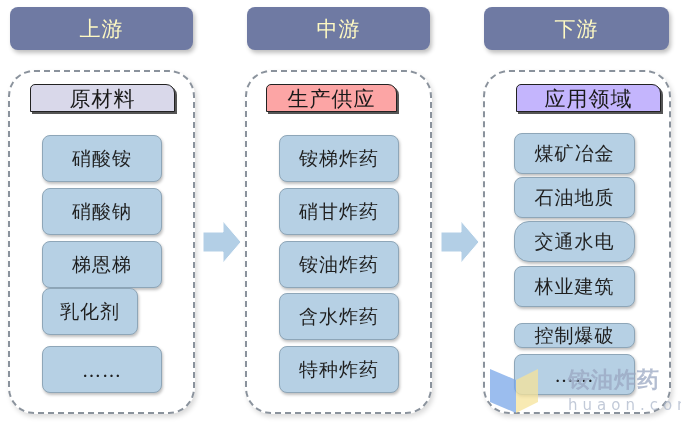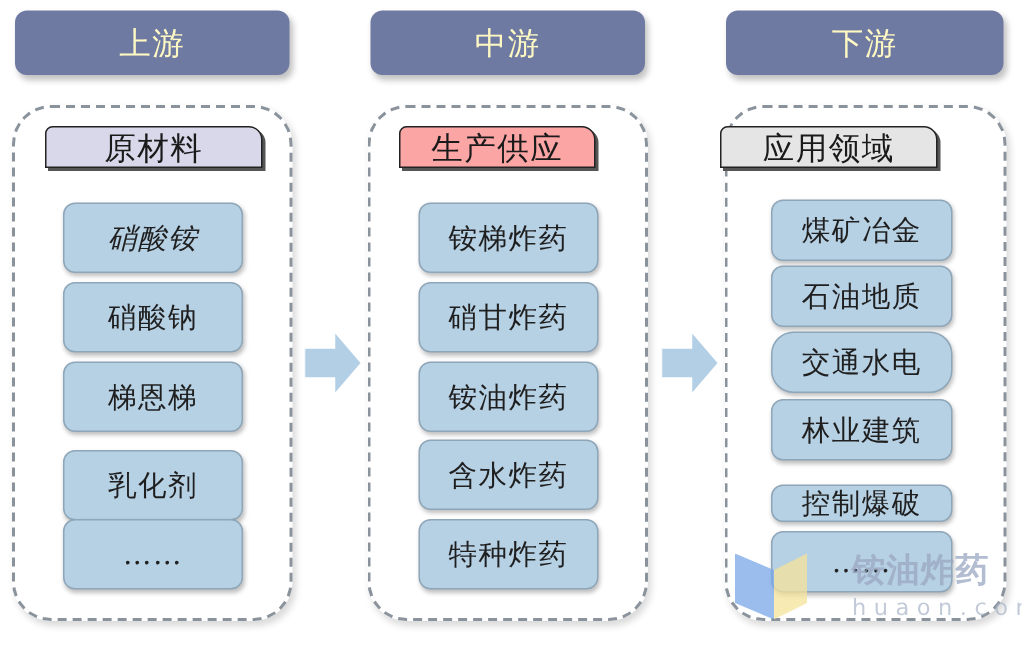--- a/index.html
+++ b/index.html
@@ -63,34 +63,34 @@
 <div class="group" style="left:8px; width:187px;"></div>
 <div class="group" style="left:245px; width:187px;"></div>
 <div class="group" style="left:483px; width:188px;"></div>
 
 <div class="category" style="left:30px; width:145px; background:#d9d8ea;">
   <span>原材料</span>
 </div>
 <div class="category" style="left:266px; width:131px; background:#fca5a5;">
   <span>生产供应</span>
 </div>
-<div class="category" style="left:480px; width:145px; background:#e5e5e5;">
+<div class="category" style="left:516px; width:145px; background:#c4b5fd;">
   <span>应用领域</span>
 </div>
 
-<div class="item" style="left:42px; top:135px; width:120px;font-style:italic;">
+<div class="item" style="left:42px; top:135px; width:120px;">
     <span>硝酸铵</span>
   </div>
 <div class="item" style="left:42px; top:188px; width:120px;">
     <span>硝酸钠</span>
   </div>
 <div class="item" style="left:42px; top:241px; width:120px;">
     <span>梯恩梯</span>
   </div>
-<div class="item" style="left:42px; top:300px; width:120px;">
+<div class="item" style="left:42px; top:288px; width:96px;">
     <span>乳化剂</span>
   </div>
 <div class="item" style="left:42px; top:346px; width:120px;">
     <span>……</span>
   </div>
 
 <div class="item" style="left:279px; top:135px; width:120px;">
     <span>铵梯炸药</span>
   </div>
 <div class="item" style="left:279px; top:188px; width:120px;">

